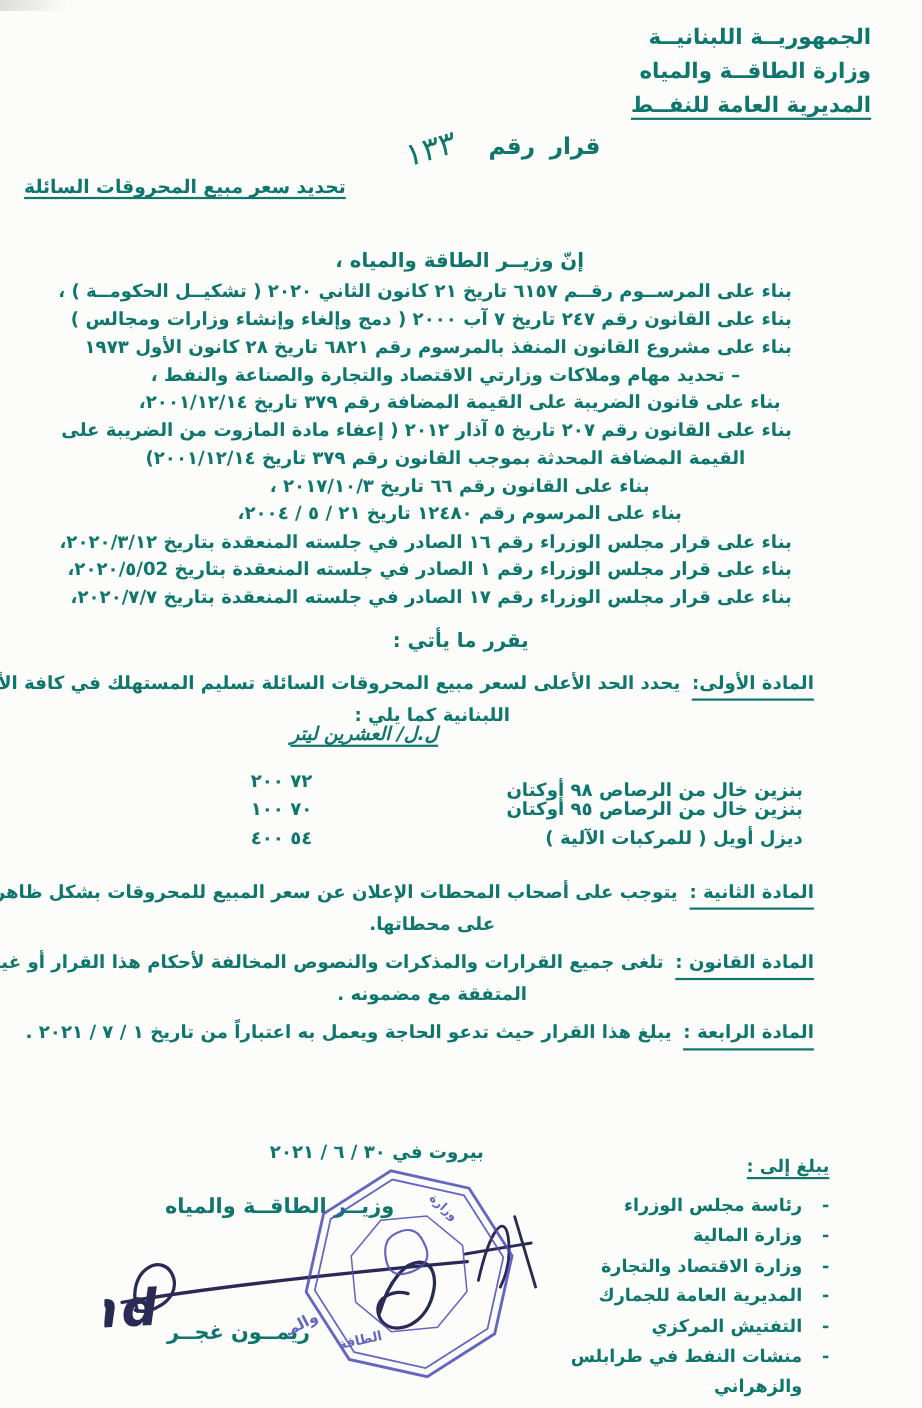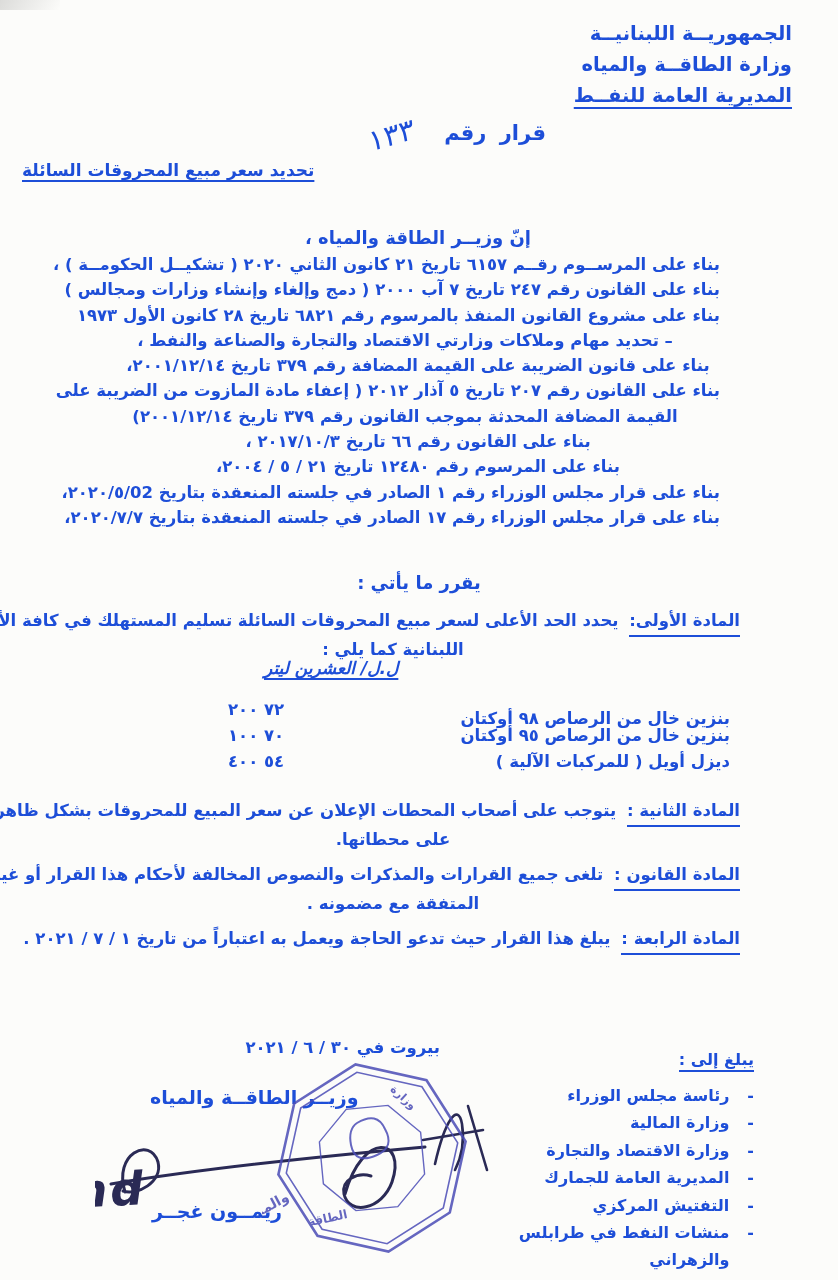--- a/index.html
+++ b/index.html
@@ -1,19 +1,19 @@
 <!DOCTYPE html>
 <html lang="ar"><head>
 <meta charset="utf-8">
 <style>
   html,body{margin:0;padding:0;background:#e8e8e6;}
   .page{
     position:relative;width:838px;height:1280px;margin:0 auto;
     background:#fcfcfa;overflow:hidden;direction:rtl;
-    font-family:"DejaVu Sans",sans-serif;font-weight:bold;color:#1d4ed8;
+    font-family:"DejaVu Sans",sans-serif;font-weight:bold;color:#0f766e;
   }
   .scan-mark{position:absolute;top:0;left:0;width:60px;height:10px;
     background:linear-gradient(120deg,#c6c6c4,rgba(255,255,255,0));opacity:.6;}
   .nowrap{white-space:nowrap;}
   
   .gov-header{position:absolute;top:18px;right:46px;text-align:right;
     font-size:19.5px;line-height:31px;}
   .gov-header .u{text-decoration:underline;text-underline-offset:5px;text-decoration-thickness:2px;}
   
   .decree-title{position:absolute;top:118px;left:76px;right:0;text-align:center;
@@ -74,20 +74,21 @@
     <div class="intro nowrap">إنّ وزيــر الطاقة والمياه ،</div>
     <div class="nowrap">بناء على المرســوم رقــم ٦١٥٧ تاريخ ٢١ كانون الثاني ٢٠٢٠ ( تشكيــل الحكومــة ) ،</div>
     <div class="nowrap">بناء على القانون رقم ٢٤٧ تاريخ ٧ آب ٢٠٠٠ ( دمج وإلغاء وإنشاء وزارات ومجالس )</div>
     <div class="nowrap">بناء على مشروع القانون المنفذ بالمرسوم رقم ٦٨٢١ تاريخ ٢٨ كانون الأول ١٩٧٣</div>
     <div class="nowrap indent">–  تحديد مهام وملاكات وزارتي الاقتصاد والتجارة والصناعة والنفط ،</div>
     <div class="nowrap">بناء على قانون الضريبة على القيمة المضافة رقم ٣٧٩ تاريخ ٢٠٠١/١٢/١٤،</div>
     <div class="nowrap">بناء على القانون رقم ٢٠٧ تاريخ ٥ آذار ٢٠١٢ ( إعفاء مادة المازوت من الضريبة على</div>
     <div class="nowrap indent">القيمة المضافة المحدثة بموجب القانون رقم ٣٧٩ تاريخ ٢٠٠١/١٢/١٤)</div>
     <div class="nowrap">بناء على القانون رقم ٦٦ تاريخ ٢٠١٧/١٠/٣ ،</div>
     <div class="nowrap">بناء على المرسوم رقم ١٢٤٨٠ تاريخ ٢١ / ٥ / ٢٠٠٤،</div>
+    <div class="nowrap">بناء على قرار مجلس الوزراء رقم ١٦ الصادر في جلسته المنعقدة بتاريخ ٢٠٢٠/٣/١٢،</div>
     <div class="nowrap">بناء على قرار مجلس الوزراء رقم ١ الصادر في جلسته المنعقدة بتاريخ ٢٠٢٠/٥/02،</div>
     <div class="nowrap">بناء على قرار مجلس الوزراء رقم ١٧ الصادر في جلسته المنعقدة بتاريخ ٢٠٢٠/٧/٧،</div>
   </div>
 
   <div class="decides-line">يقرر ما يأتي :</div>
 
   <div class="article" style="top:608px">
     <div class="nowrap">
       <span class="a-label">المادة الأولى:</span>
       <span class="a-body">يحدد الحد الأعلى لسعر مبيع المحروقات السائلة تسليم المستهلك في كافة الأراضي</span>

